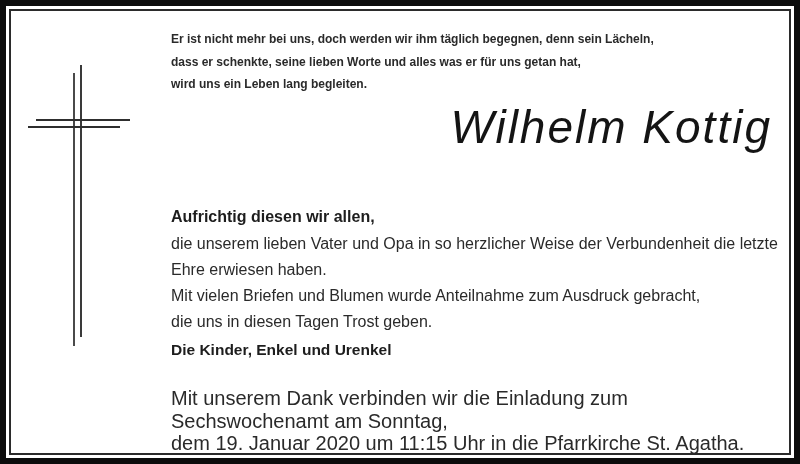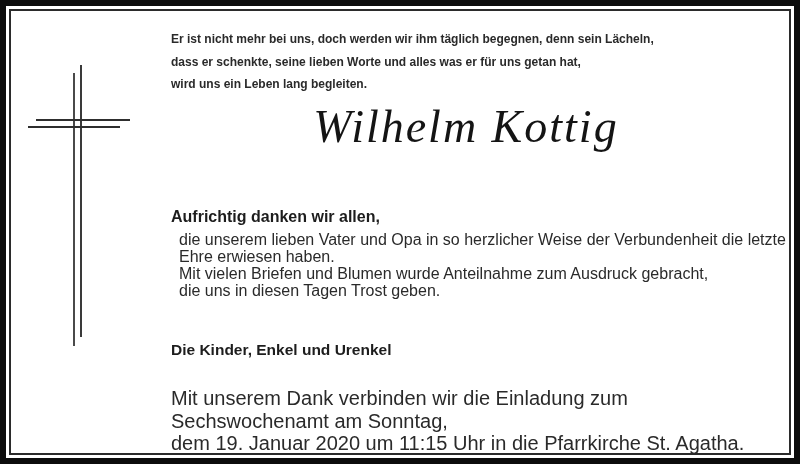--- a/index.html
+++ b/index.html
@@ -31,37 +31,36 @@
 
   .opening {
     position: absolute; left: 171px; top: 28px; width: 610px;
     font-size: 12px; line-height: 22.5px; white-space: pre-line;
     color: #2a2a2a;
     font-weight: bold;
   }
 
   .name-block { position: absolute; left: 160px; top: 100px; width: 612px; text-align: center; }
   .name {
-    font-family: Liberation Serif, serif;
+    font-family: Liberation Sans, sans-serif;
     font-style: italic; font-weight: 500;
     font-size: 46px; line-height: 54px;
-    letter-spacing: 2px; color: #141414;
+    letter-spacing: 2px; color: #141414; text-align: right;
   }
   .dates { margin-top: 10px; font-size: 15.5px; color: #262626; letter-spacing: 0.3px; }
   .dates .death { margin-left: 16px; }
 
   .thanks-heading {
     position: absolute; left: 171px; top: 208px;
     font-size: 16px; font-weight: bold; color: #1d1d1d;
   }
   .thanks-body {
     position: absolute; left: 171px; top: 231px; width: 610px;
-    font-size: 16px; line-height: 17px; white-space: pre-line;
+    font-size: 16px; line-height: 26px; white-space: pre-line;
     color: #2a2a2a;
-    margin-left: 8px;
   }
   .family {
     position: absolute; left: 171px; top: 341px; width: 504px;
     font-size: 15.5px; font-weight: bold; color: #1d1d1d;
   }
   .invitation {
     position: absolute; left: 171px; top: 387px; width: 610px;
     font-size: 20px; line-height: 22.5px; white-space: pre-line;
     color: #2a2a2a;
   }
@@ -81,21 +80,21 @@
 </div>
 
 <p class="opening">Er ist nicht mehr bei uns, doch werden wir ihm täglich begegnen, denn sein Lächeln,
 dass er schenkte, seine lieben Worte und alles was er für uns getan hat,
 wird uns ein Leben lang begleiten.</p>
 
 <div class="name-block">
   <div class="name">Wilhelm Kottig</div>
 </div>
 
-<p class="thanks-heading">Aufrichtig danken wir allen,</p>
+<p class="thanks-heading">Aufrichtig diesen wir allen,</p>
 
 <p class="thanks-body">die unserem lieben Vater und Opa in so herzlicher Weise der Verbundenheit die letzte
 Ehre erwiesen haben.
 Mit vielen Briefen und Blumen wurde Anteilnahme zum Ausdruck gebracht,
 die uns in diesen Tagen Trost geben.</p>
 
 <p class="family">Die Kinder, Enkel und Urenkel</p>
 
 <p class="invitation">Mit unserem Dank verbinden wir die Einladung zum Sechswochenamt am Sonntag,
 dem 19. Januar 2020 um 11:15 Uhr in die Pfarrkirche St. Agatha.</p>

